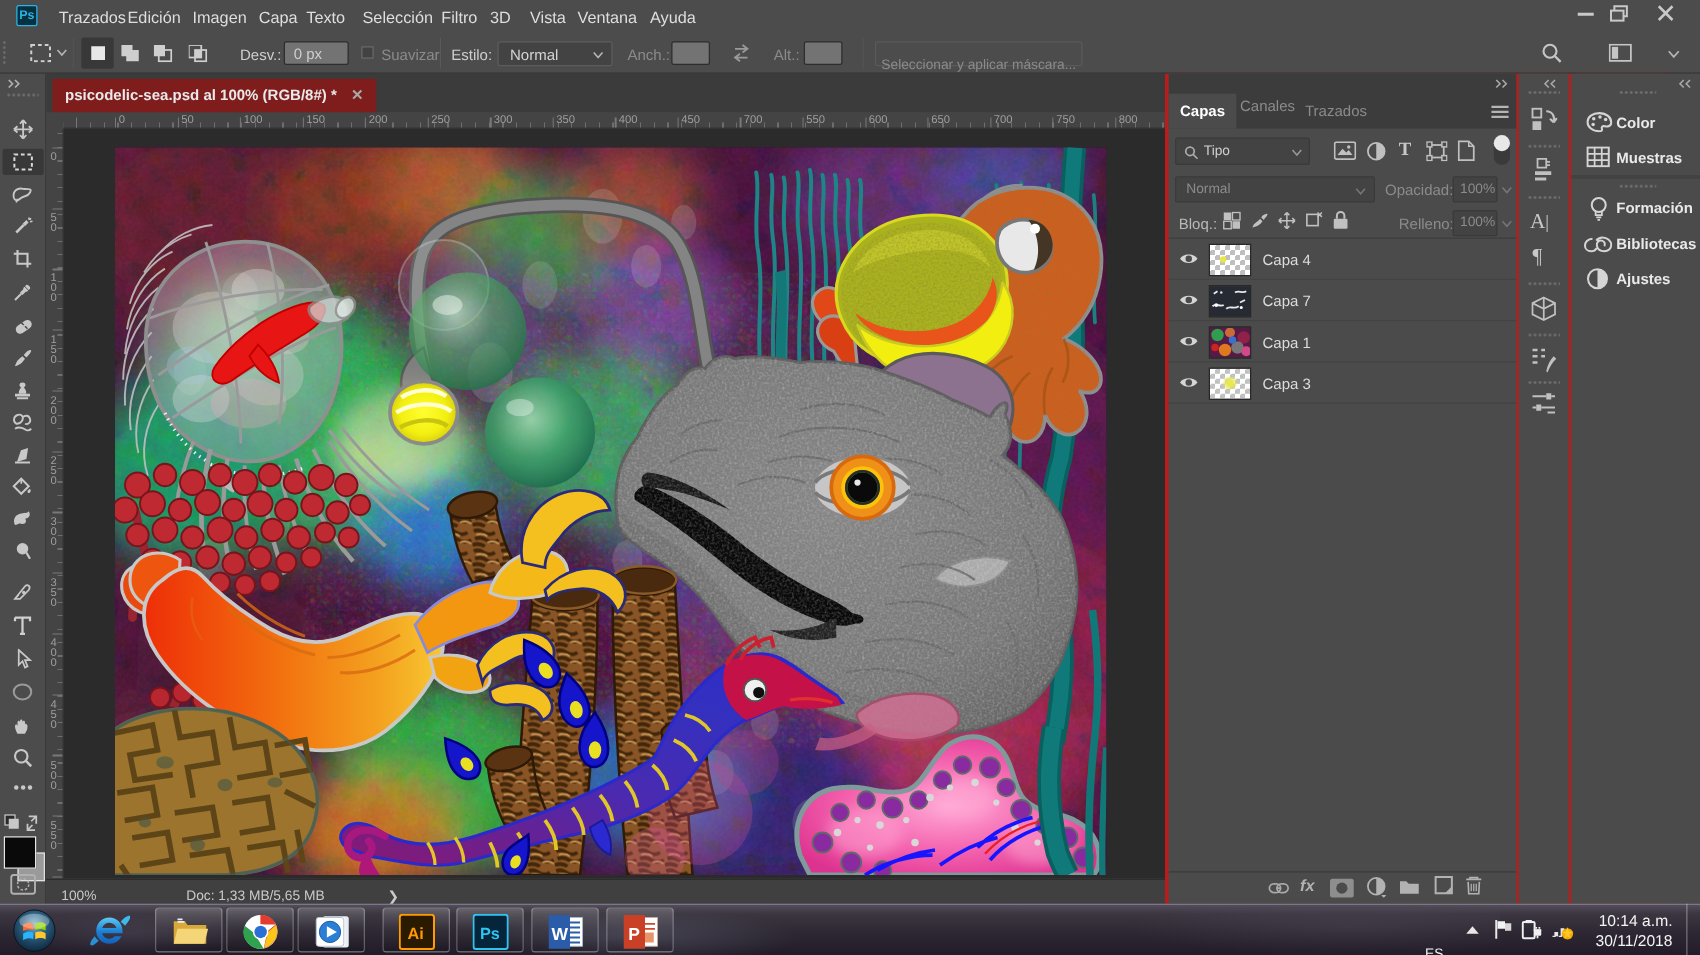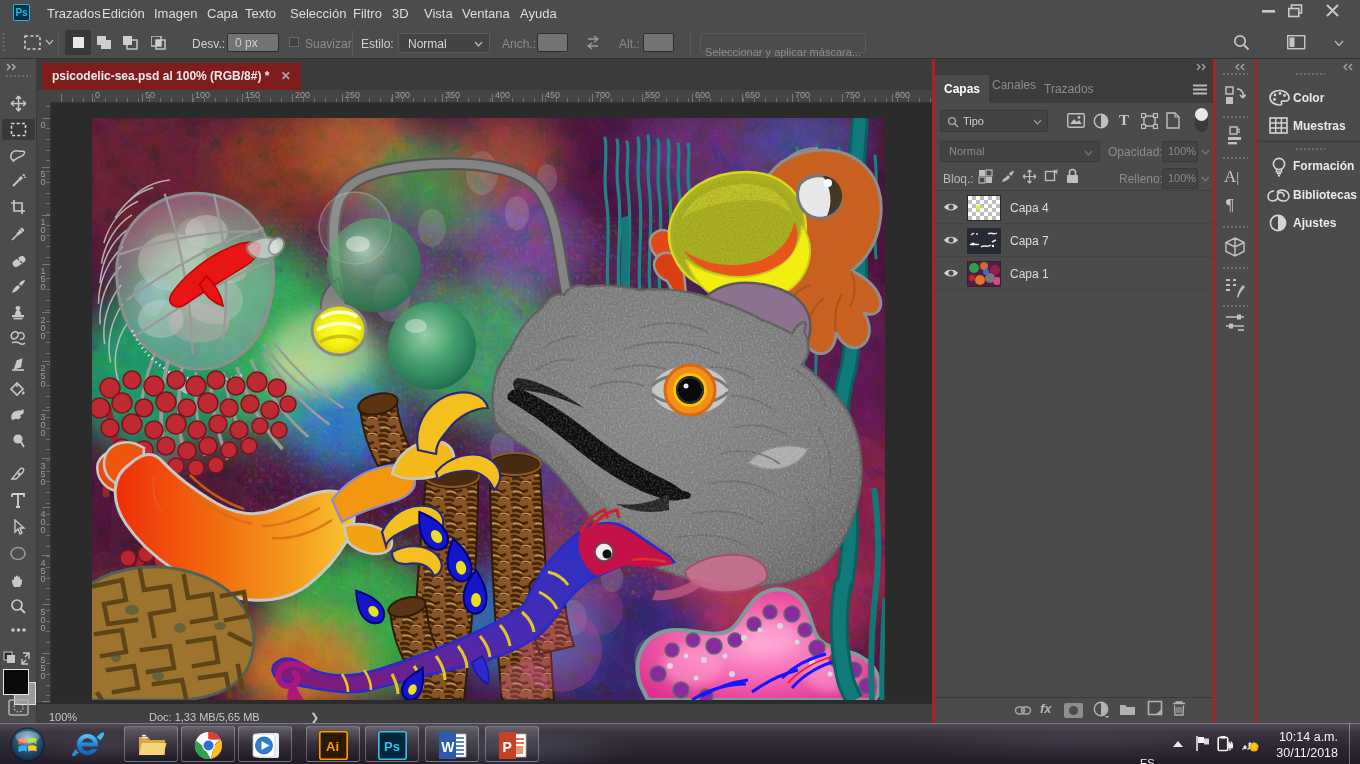--- a/index.html
+++ b/index.html
@@ -956,20 +956,30 @@
               <circle cx="27" cy="8" r="5" fill="#8e2248"></circle>
               <circle cx="12" cy="18" r="5" fill="#e07820"></circle>
               <circle cx="22" cy="16" r="5" fill="#777"></circle>
               <circle cx="4" cy="16" r="3" fill="#cc2222"></circle>
               <circle cx="29" cy="19" r="4" fill="#d04a8a"></circle>
               <circle cx="18" cy="10" r="3" fill="#3a6fd0"></circle>
             </svg>
         </div>
         <div class="lname">Capa 1</div>
       </div>
+      <div class="lrow" style="top:231px;">
+        <svg class="eye" width="16" height="12">
+            <path d="M1 6 C4 1.5 12 1.5 15 6 C12 10.5 4 10.5 1 6 Z" fill="#d5d5d5"></path>
+            <circle cx="8" cy="6" r="2.6" fill="#4b4b4b"></circle>
+          </svg>
+        <div class="thumb checker">
+            <div style="position:absolute;left:10px;top:6px;width:12px;height:11px;border-radius:50%;background:radial-gradient(circle,#e8e855 30%,rgba(232,232,85,0.25) 70%,transparent 100%);"></div>
+          </div>
+        <div class="lname">Capa 3</div>
+      </div>
 
       <div class="abs" style="left:0;top:638px;width:278px;height:1px;background:#3b3b3b;"></div>
       <svg class="abs" style="left:79px;top:646px" width="18" height="11">
           <path d="M7 5.5 H11 M5 2 H7 A3.5 3.5 0 0 1 7 9 H5 A3.5 3.5 0 0 1 5 2 Z M11 2 H13 A3.5 3.5 0 0 1 13 9 H11 A3.5 3.5 0 0 1 11 2 Z" fill="none" stroke="#a8a8a8" stroke-width="1.4"></path>
         </svg>
       <div class="abs" style="left:105px;top:642px;color:#b2b2b2;font-size:13px;font-style:italic;font-weight:bold;">fx</div>
       <div class="abs" style="left:129px;top:644px;width:19px;height:15px;background:#8e8e8e;border-radius:2px;">
           <div style="position:absolute;left:5px;top:3px;width:9px;height:9px;border-radius:50%;background:#4b4b4b;"></div>
         </div>
       <svg class="abs" style="left:158px;top:642px" width="17" height="17">

